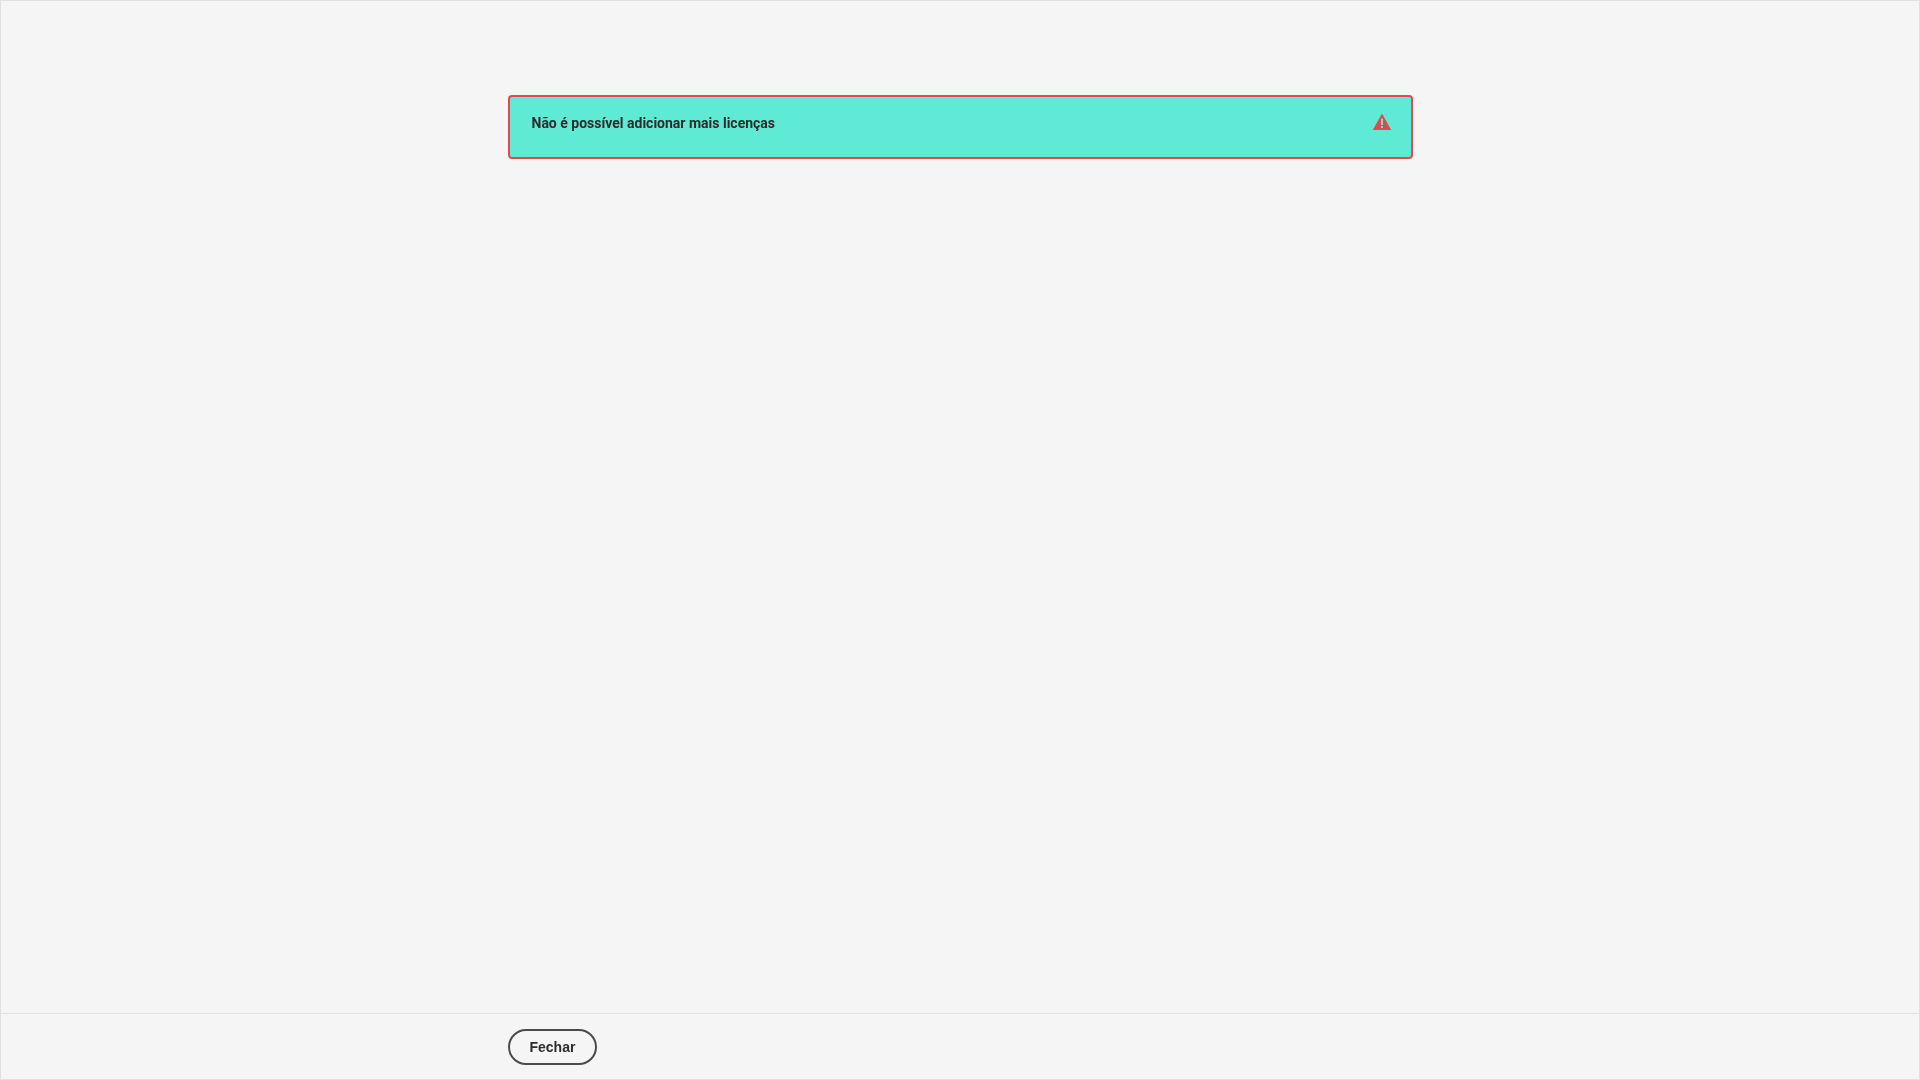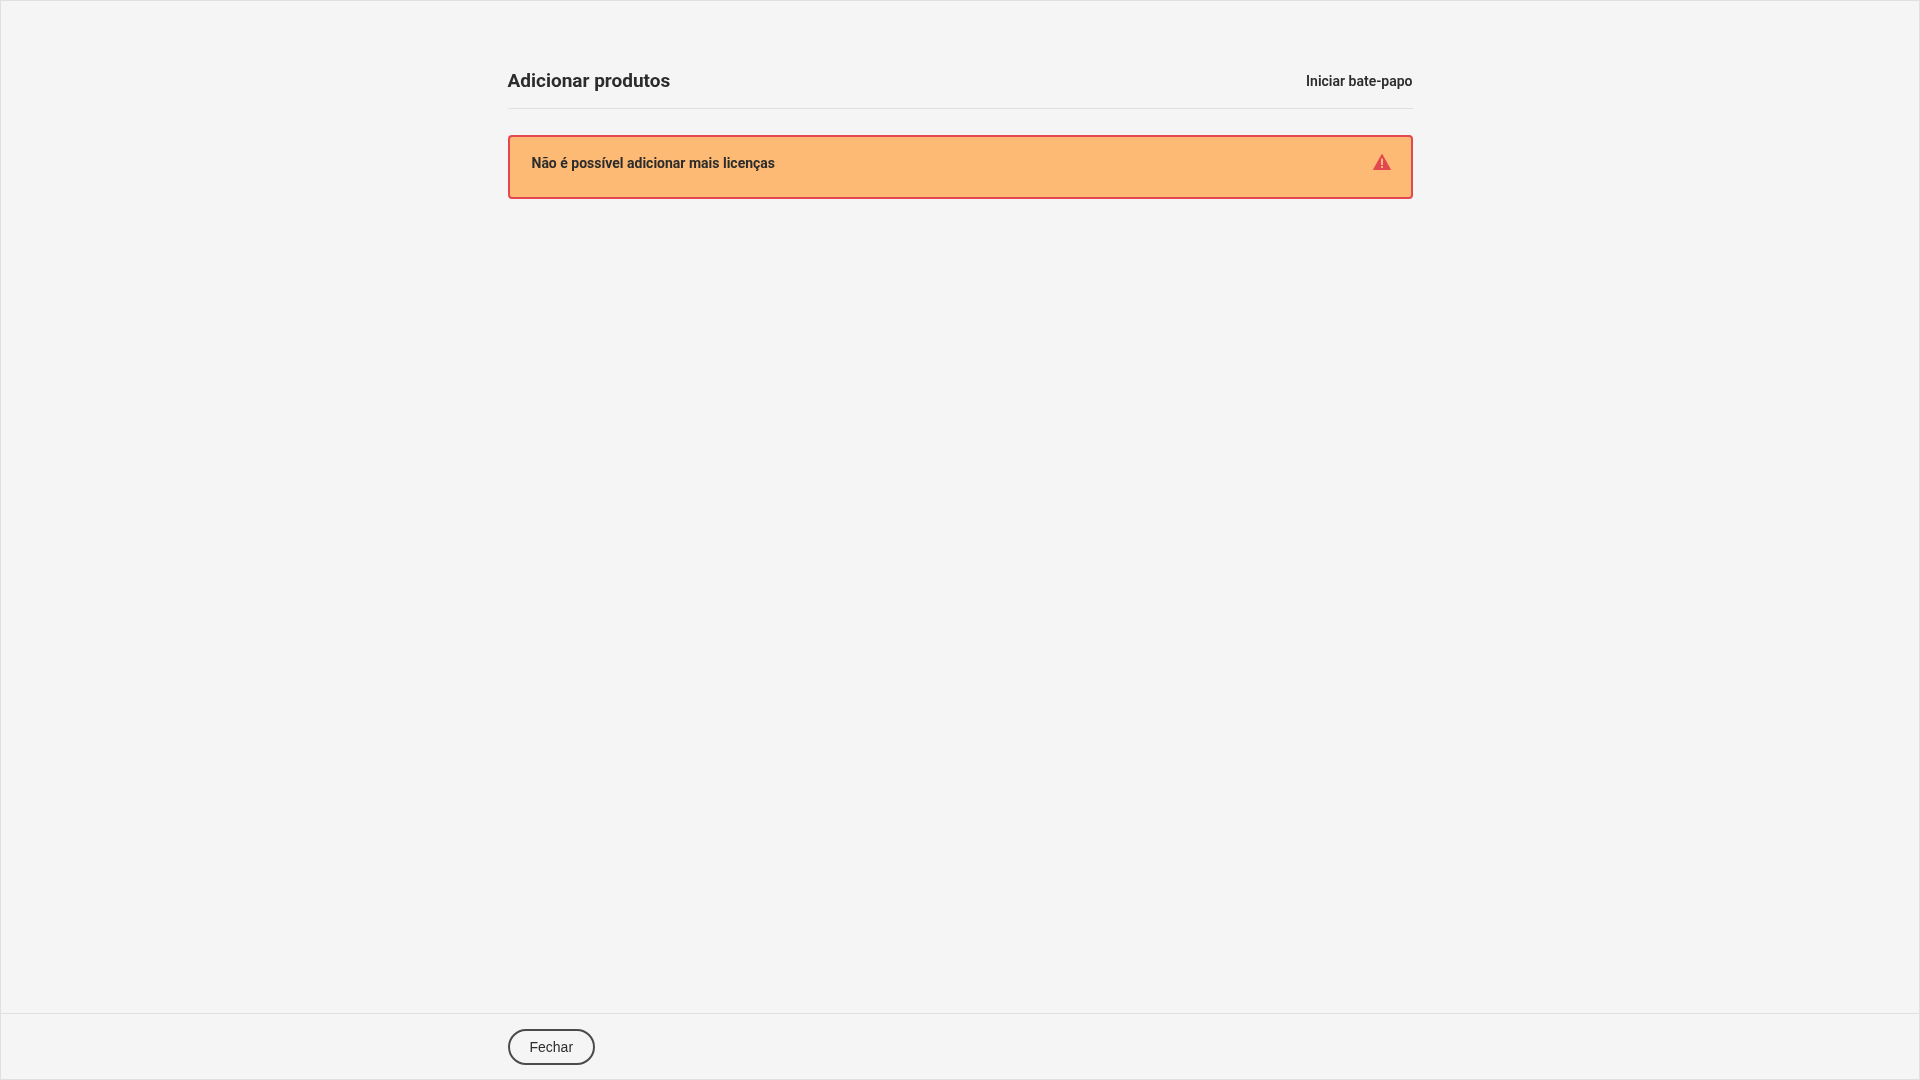--- a/index.html
+++ b/index.html
@@ -42,21 +42,21 @@
       font-weight: 600;
       color: #2c2c2c;
       cursor: pointer;
     }
     
     .alert-box {
       margin-top: 26px;
       border: 2px solid #e34850;
       border-radius: 4px;
       padding: 18px 22px;
-      background-color: #fdba74;
+      background-color: #5eead4;
       position: relative;
     }
     
     .alert-title {
       font-size: 14px;
       font-weight: 700;
       color: #2c2c2c;
       margin-bottom: 8px;
     }
     
@@ -89,33 +89,29 @@
       width: 905px;
       margin: 0 auto;
     }
     
     .close-button {
       padding: 8px 20px;
       border: 2px solid #4b4b4b;
       border-radius: 20px;
       background: transparent;
       font-size: 14px;
-      font-weight: 400;
+      font-weight: 700;
       color: #2c2c2c;
       cursor: pointer;
     }
   </style>
 </head>
 <body>
 
 <div class="container">
-  <div class="header">
-    <h1 class="title">Adicionar produtos</h1>
-    <span class="chat-link">Iniciar bate-papo</span>
-  </div>
 
   <div class="alert-box">
     <div class="alert-title">Não é possível adicionar mais licenças</div>
     <span class="alert-icon">
       <svg viewBox="0 0 18 18" width="18" height="18">
         <path fill="#e34850" d="M8.564 1.289L.2 16.256A.5.5 0 0 0 .636 17h16.728a.5.5 0 0 0 .436-.744L9.436 1.289a.5.5 0 0 0-.872 0zM10 14.75a.25.25 0 0 1-.25.25h-1.5a.25.25 0 0 1-.25-.25v-1.5a.25.25 0 0 1 .25-.25h1.5a.25.25 0 0 1 .25.25zm0-3a.25.25 0 0 1-.25.25h-1.5a.25.25 0 0 1-.25-.25v-6a.25.25 0 0 1 .25-.25h1.5a.25.25 0 0 1 .25.25z"></path>
       </svg>
     </span>
   </div>
 </div>

